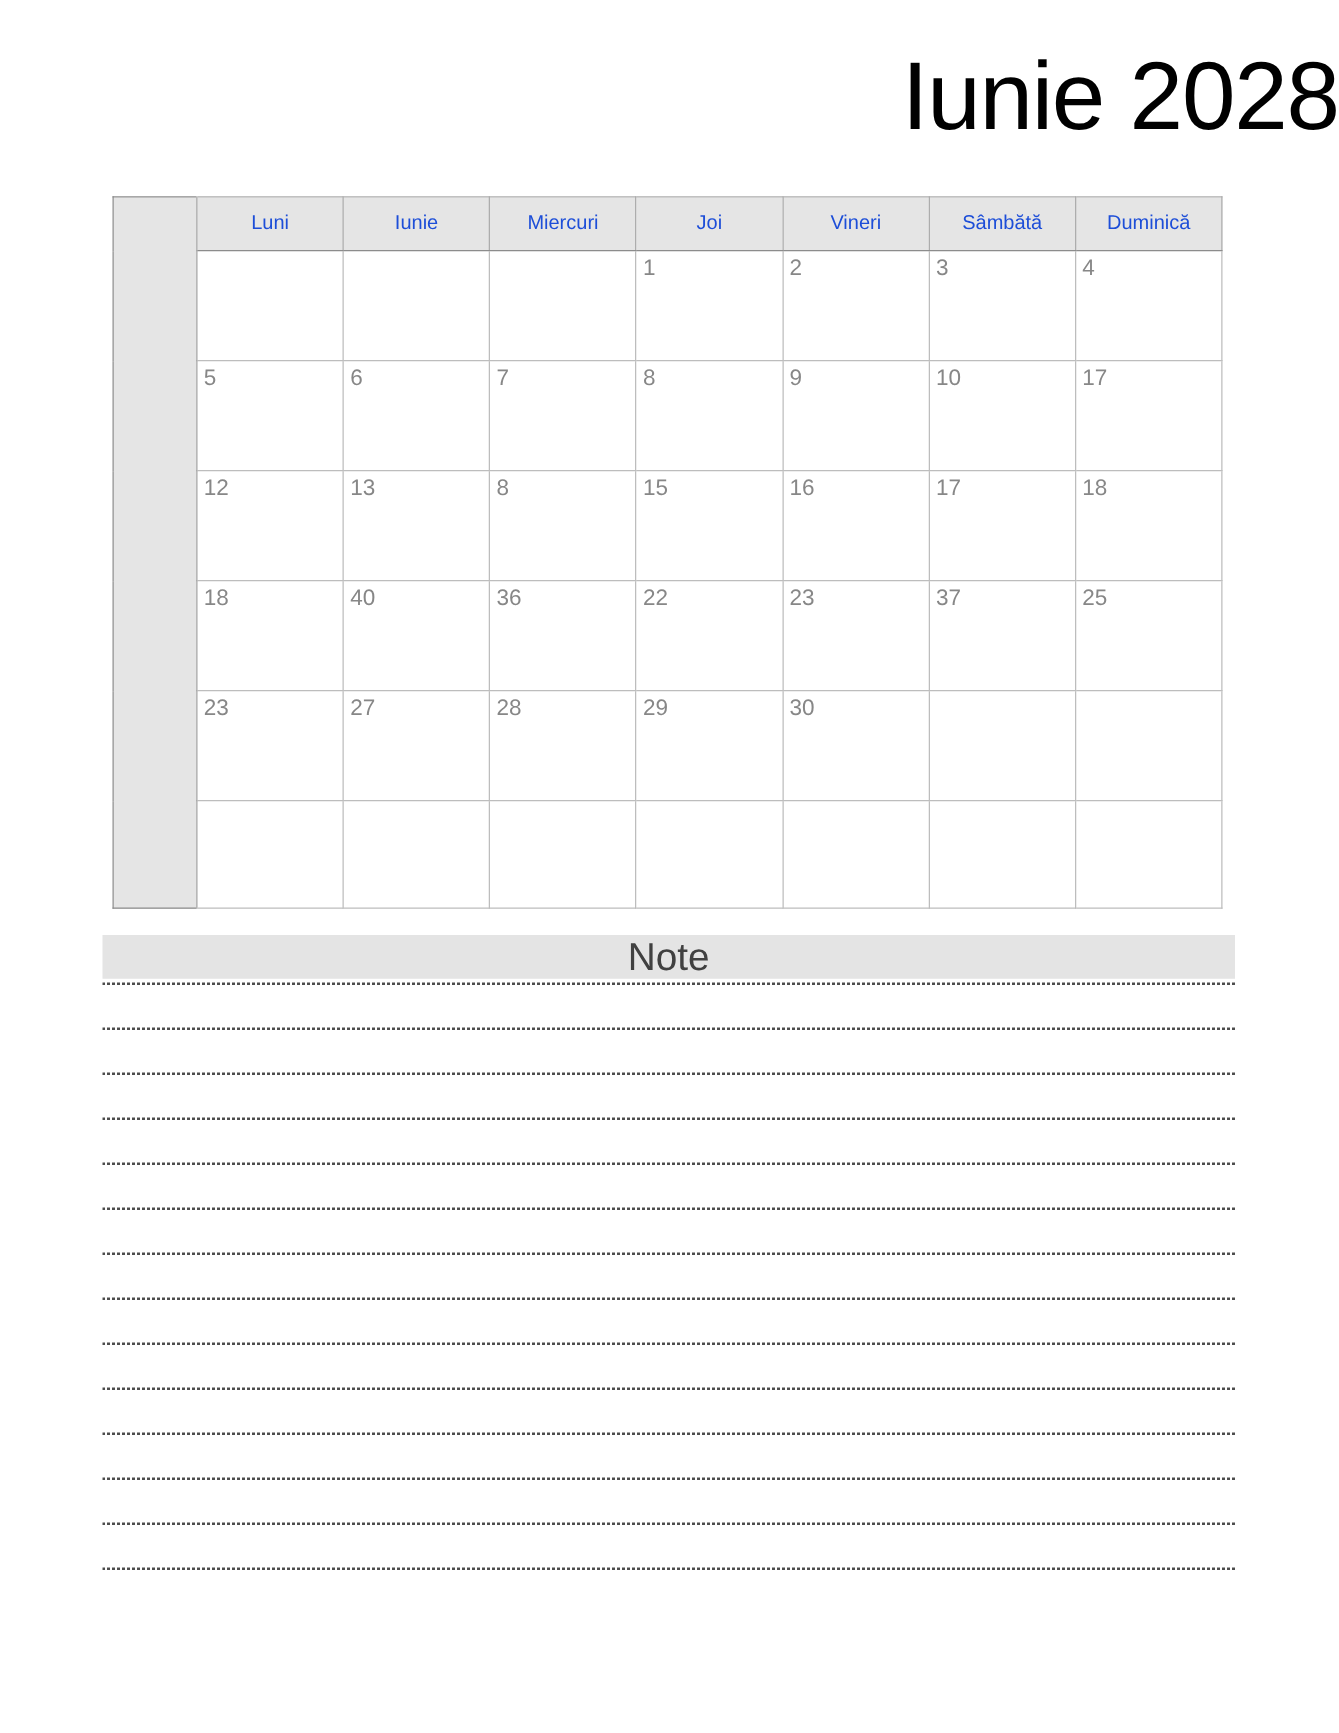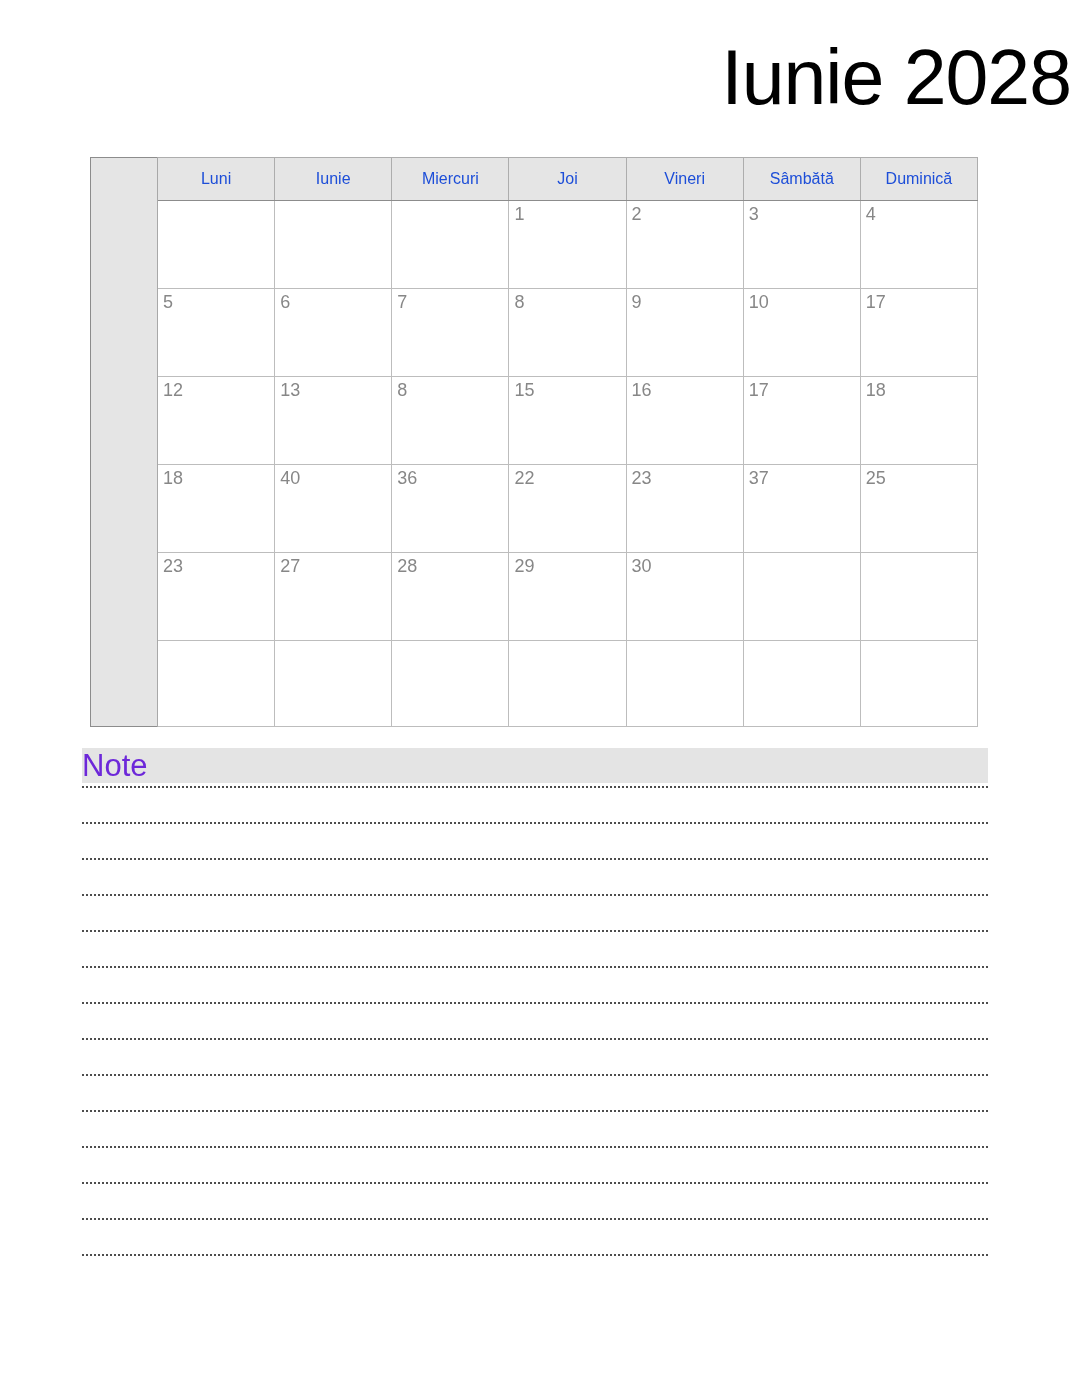--- a/index.html
+++ b/index.html
@@ -76,23 +76,24 @@
   
   .notes {
     position: absolute;
     left: 82px;
     top: 748px;
     width: 906px;
   }
   .note-bar {
     height: 35px;
     background: #e4e4e4;
+    text-align: center;
     font-size: 31px;
     line-height: 35px;
-    color: #6d28d9;
+    color: #404040;
   }
   .note-rule, .note-line {
     height: 2px;
     background: repeating-linear-gradient(90deg, #4d4d4d 0 2px, transparent 2px 4px);
   }
   .note-rule { margin-top: 3px; }
   .note-line { margin-top: 34px; }
 </style>
 </head>
 <body>

